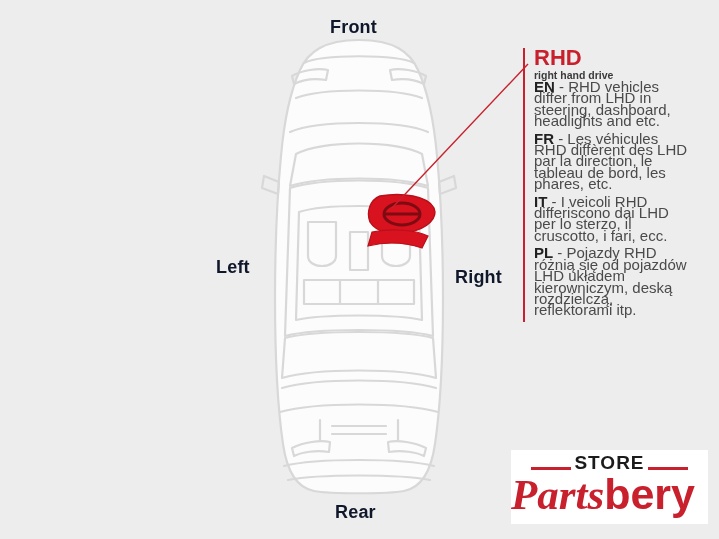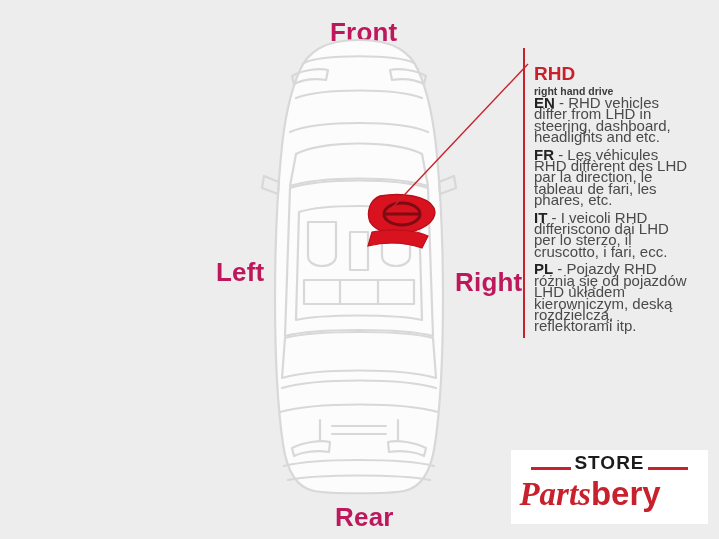--- a/index.html
+++ b/index.html
@@ -15,23 +15,23 @@
     position: relative;
   }
   #stage {
     position: absolute;
     left: 0; top: 0;
     width: 719px;
     height: 539px;
   }
   .dir-label {
     position: absolute;
-    color: #be185d;
-    font-weight: bold;
-    font-size: 26px;
+    color: #0f172a;
+    font-weight: bold;
+    font-size: 18px;
     letter-spacing: 0.2px;
     white-space: nowrap;
   }
   #label-front { left: 330px; top: 17px; }
   #label-rear  { left: 335px; top: 502px; }
   #label-left  { left: 216px; top: 257px; }
   #label-right { left: 455px; top: 267px; }
 
   
   #car-wrap {
@@ -49,23 +49,23 @@
     left: 523px;
     top: 48px;
     width: 170px;
     border-left: 2px solid #c8202c;
     padding-left: 9px;
     box-sizing: border-box;
   }
   #info-title {
     color: #c8202c;
     font-weight: bold;
-    font-size: 19px;
+    font-size: 22px;
     line-height: 20px;
-    margin: 16px 0 1px 0;
+    margin: 0 0 1px 0;
   }
   #info-subtitle {
     color: #3b3b3b;
     font-weight: bold;
     font-size: 10.5px;
     line-height: 12px;
     margin: 0 0 0 0;
   }
   .info-row {
     color: #4a4a4a;
@@ -114,21 +114,21 @@
     height: 3px;
     background: #c8202c;
   }
   #logo-store-bar-left { left: 20px; width: 40px; }
   #logo-store-bar-right { right: 20px; width: 40px; }
   #logo-main {
     position: absolute;
     left: 0; top: 25px;
     width: 158px;
     text-align: center;
-    font-size: 33px;
+    font-size: 43px;
     font-weight: bold;
     line-height: 38px;
     white-space: nowrap;
   }
   #logo-main .parts {
     color: #c8202c;
     font-style: italic;
     font-family: "Liberation Serif", serif;
     font-weight: bold;
   }
@@ -219,21 +219,21 @@
   </svg>
 
   <div id="info-panel">
     <div id="info-title">RHD</div>
     <div id="info-subtitle">right hand drive</div>
 
     <div class="info-row">
       <span class="lang">EN</span><span> - RHD vehicles differ from LHD in steering, dashboard, headlights and etc.</span>
     </div>
     <div class="info-row">
-      <span class="lang">FR</span><span> - Les véhicules RHD diffèrent des LHD par la direction, le tableau de fari, les phares, etc.</span>
+      <span class="lang">FR</span><span> - Les véhicules RHD diffèrent des LHD par la direction, le tableau de bord, les phares, etc.</span>
     </div>
     <div class="info-row">
       <span class="lang">IT</span><span> - I veicoli RHD differiscono dai LHD per lo sterzo, il cruscotto, i fari, ecc.</span>
     </div>
     <div class="info-row">
       <span class="lang">PL</span><span> - Pojazdy RHD różnią się od pojazdów LHD układem kierowniczym, deską rozdzielczą, reflektorami itp.</span>
     </div>
   </div>
 
   <div id="logo">

